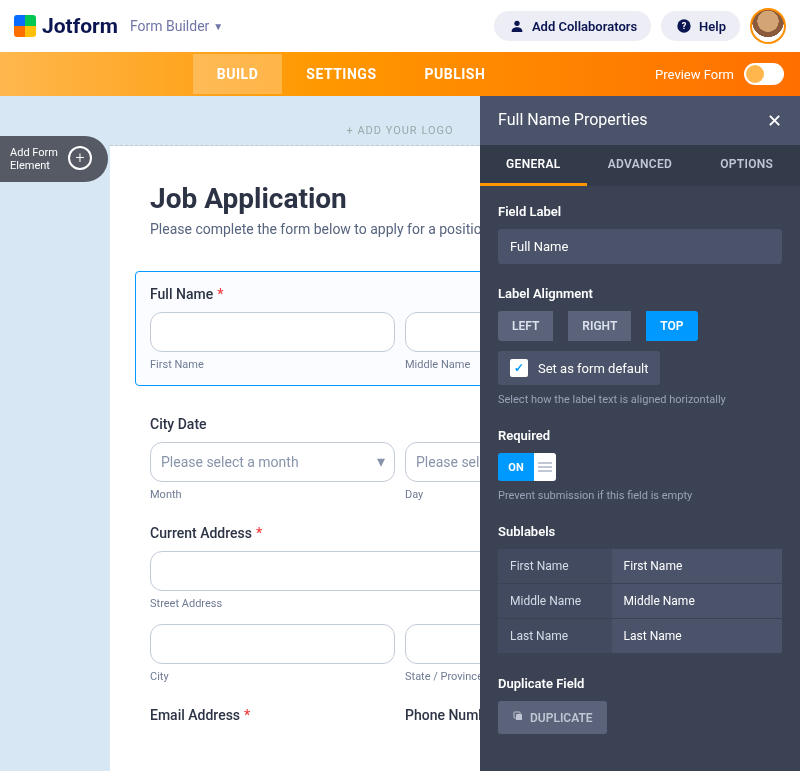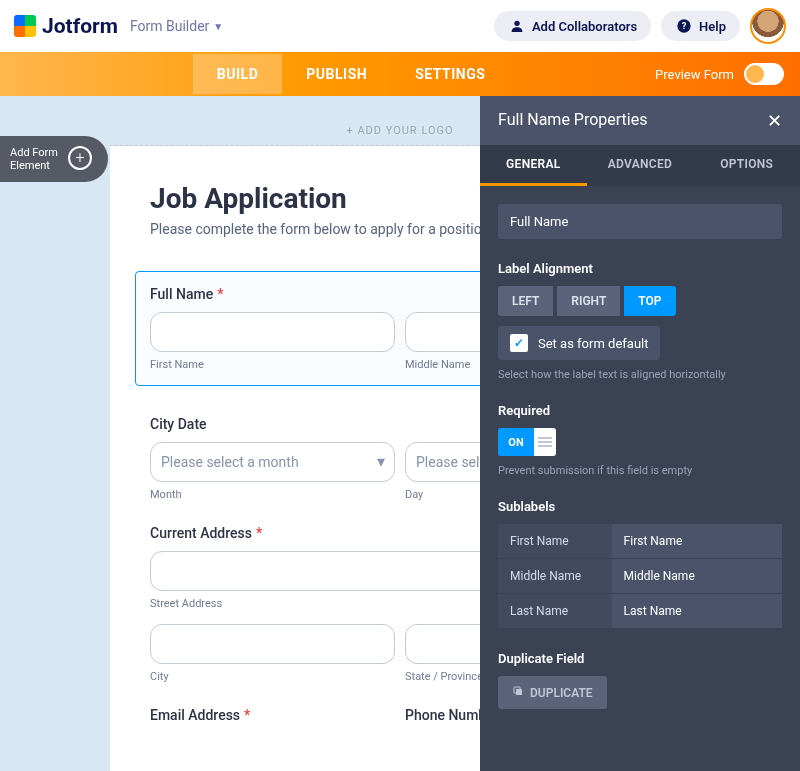--- a/index.html
+++ b/index.html
@@ -55,21 +55,21 @@
   .props-header { background:#4a5369; display:flex; align-items:flex-start; justify-content:space-between; padding:14px 18px; }
   .props-title { font-size:16px; }
   .props-close { cursor:pointer; font-size:18px; }
   .prop-tabs { display:flex; background:#333a4a; }
   .ptab { flex:1; text-align:center; padding:12px 4px; font-size:12px; font-weight:600; letter-spacing:0.3px; color:#c0c6d4; cursor:pointer; border-bottom:3px solid transparent; }
   .ptab.active { color:#fff; border-bottom-color:#ff9800; }
   .prop-body { padding:18px; }
   .prop-section { margin-bottom:22px; }
   .prop-label { font-size:13px; font-weight:600; margin-bottom:10px; }
   .prop-input { width:100%; background:#4a5369; border:none; border-radius:3px; padding:10px 12px; color:#fff; font-size:13px; }
-  .seg { display:flex; gap:4px; }
+  .seg { display:flex; gap:15px; }
   .seg-btn { background:#5a6379; color:#dce1ec; padding:8px 14px; font-size:12px; font-weight:600; cursor:pointer; }
   .seg-btn:first-child { border-radius:3px 0 0 3px; }
   .seg-btn:last-child { border-radius:0 3px 3px 0; }
   .seg-btn.active { background:#0099ff; color:#fff; }
   .check-row { display:flex; align-items:center; gap:10px; background:#4a5369; padding:8px 12px; border-radius:3px; margin-top:10px; width:fit-content; }
   .chk { width:18px; height:18px; background:#fff; border-radius:2px; display:flex; align-items:center; justify-content:center; color:#0099ff; font-size:12px; }
   .chk.on::before { content:'✓'; font-weight:bold; }
   .hint { font-size:11px; color:#9aa3b8; margin-top:8px; }
   .on-toggle { display:flex; width:58px; height:28px; background:#5a6379; border-radius:3px; overflow:hidden; cursor:pointer; }
   .on-toggle .on { background:#0099ff; color:#fff; flex:1; display:flex; align-items:center; justify-content:center; font-size:11px; font-weight:700; }
@@ -120,22 +120,22 @@
       <span>Help</span>
     </div>
     <div class="avatar"></div>
   </div>
 </div>
 
 <div class="tabbar">
   <div style="width:120px"></div>
   <div class="tabs-center">
     <div class="tab active">BUILD</div>
+    <div class="tab">SETTINGS</div>
     <div class="tab">PUBLISH</div>
-    <div class="tab">SETTINGS</div>
   </div>
   <div class="preview-wrap">
     <span>Preview Form</span>
     <div class="toggle"></div>
   </div>
 </div>
 
 <div class="canvas">
   <div class="add-elem">
     <div style="white-space:pre">Add Form
@@ -228,20 +228,21 @@
       <span class="props-title">Full Name Properties</span>
       <span class="props-close">✕</span>
     </div>
     <div class="prop-tabs">
       <div class="ptab active">GENERAL</div>
       <div class="ptab">ADVANCED</div>
       <div class="ptab">OPTIONS</div>
     </div>
     <div class="prop-body">
       <div class="prop-section">
+        <div class="prop-label">Field Label</div>
         <input class="prop-input" value="Full Name" style="">
       </div>
       <div class="prop-section">
         <div class="prop-label">Label Alignment</div>
         <div class="seg">
           <div class="seg-btn">LEFT</div>
           <div class="seg-btn">RIGHT</div>
           <div class="seg-btn active">TOP</div>
         </div>
         <div class="check-row">

